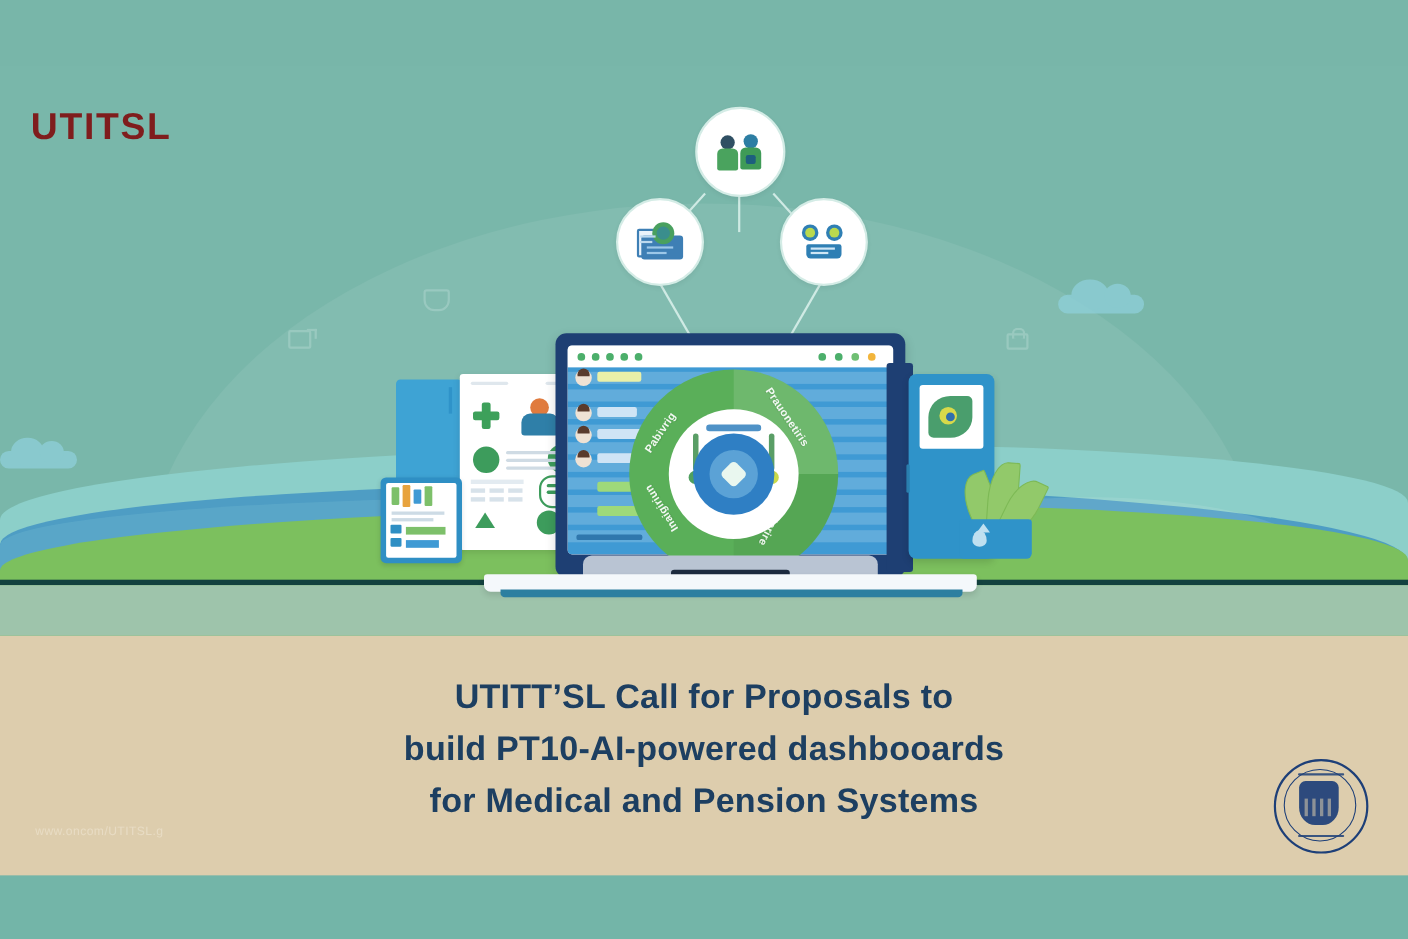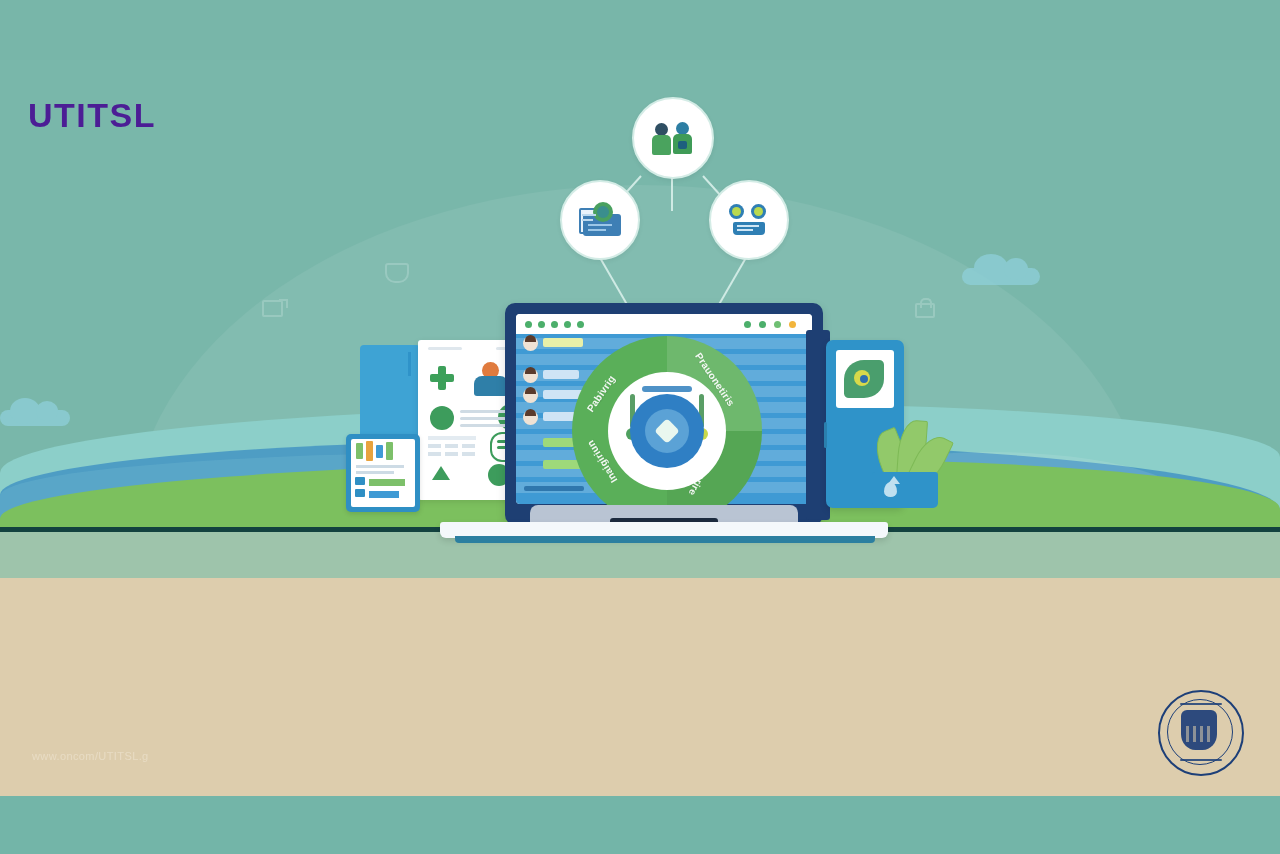--- a/index.html
+++ b/index.html
@@ -223,21 +223,21 @@
   .pot .drop{position:absolute;left:12px;top:10px;width:13px;height:15px;background:#bfe0f0;border-radius:50% 50% 50% 50% / 65% 65% 35% 35%;transform:rotate(0deg);}
   .pot .drop:before{content:"";position:absolute;left:4px;top:-6px;border-left:6px solid transparent;border-right:6px solid transparent;border-bottom:8px solid #bfe0f0;}
 
   
   .mon-left{position:absolute;left:360px;top:345px;width:60px;height:130px;background:#3ea3d4;border-radius:4px;}
   .mon-right-strip{position:absolute;left:806px;top:330px;width:24px;height:190px;background:#1e3f73;border-radius:3px;}
 
   
   .logo{
     position:absolute;left:28px;top:96px;
-    color:#4c1d95;font-size:34px;font-weight:bold;letter-spacing:1.5px;
+    color:#7f1d1d;font-size:34px;font-weight:bold;letter-spacing:1.5px;
   }
 
   
   #banner{
     position:absolute;left:0;top:578px;width:1280px;height:218px;
     background:#ddcdad;
   }
   #headline{
     position:absolute;left:0;top:32px;width:1280px;
     text-align:center;color:#1d3f61;
@@ -472,20 +472,25 @@
 
     <div class="laptop-hinge"></div>
     <div class="laptop-notch"></div>
     <div class="laptop-base"></div>
     <div class="laptop-foot"></div>
 
     <div class="logo">UTITSL</div>
   </div>
 
   <div id="banner">
+    <div id="headline">
+      <span class="ln">UTITT’SL Call for Proposals to</span>
+      <span class="ln">build PT10-AI-powered dashbooards</span>
+      <span class="ln">for Medical and Pension Systems</span>
+    </div>
     <div class="watermark">www.oncom/UTITSL.g</div>
   </div>
 
   <div class="emblem">
     <div class="ring2"></div>
     <div class="crest"></div>
     <div class="pillarset">
       <i style="left:2px;"></i>
         <i style="left:9px;"></i>
         <i style="left:16px;"></i>

